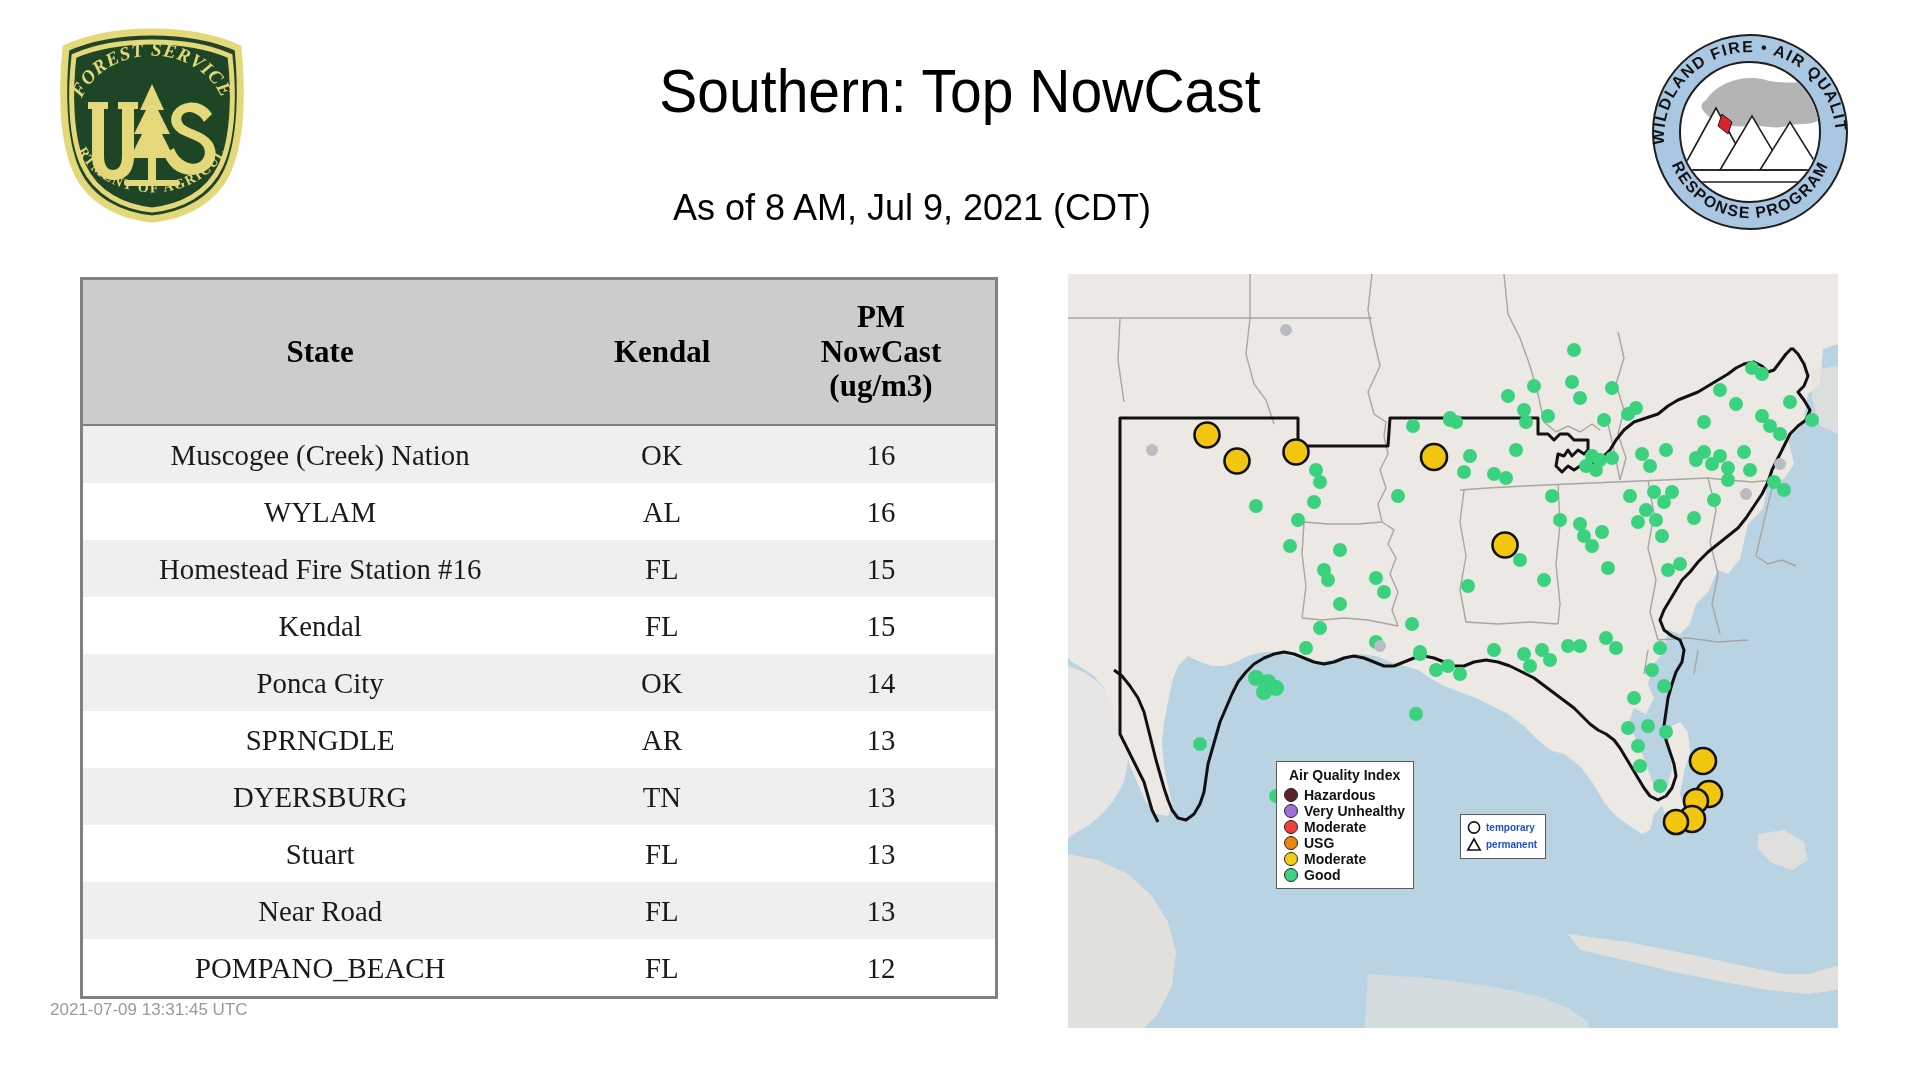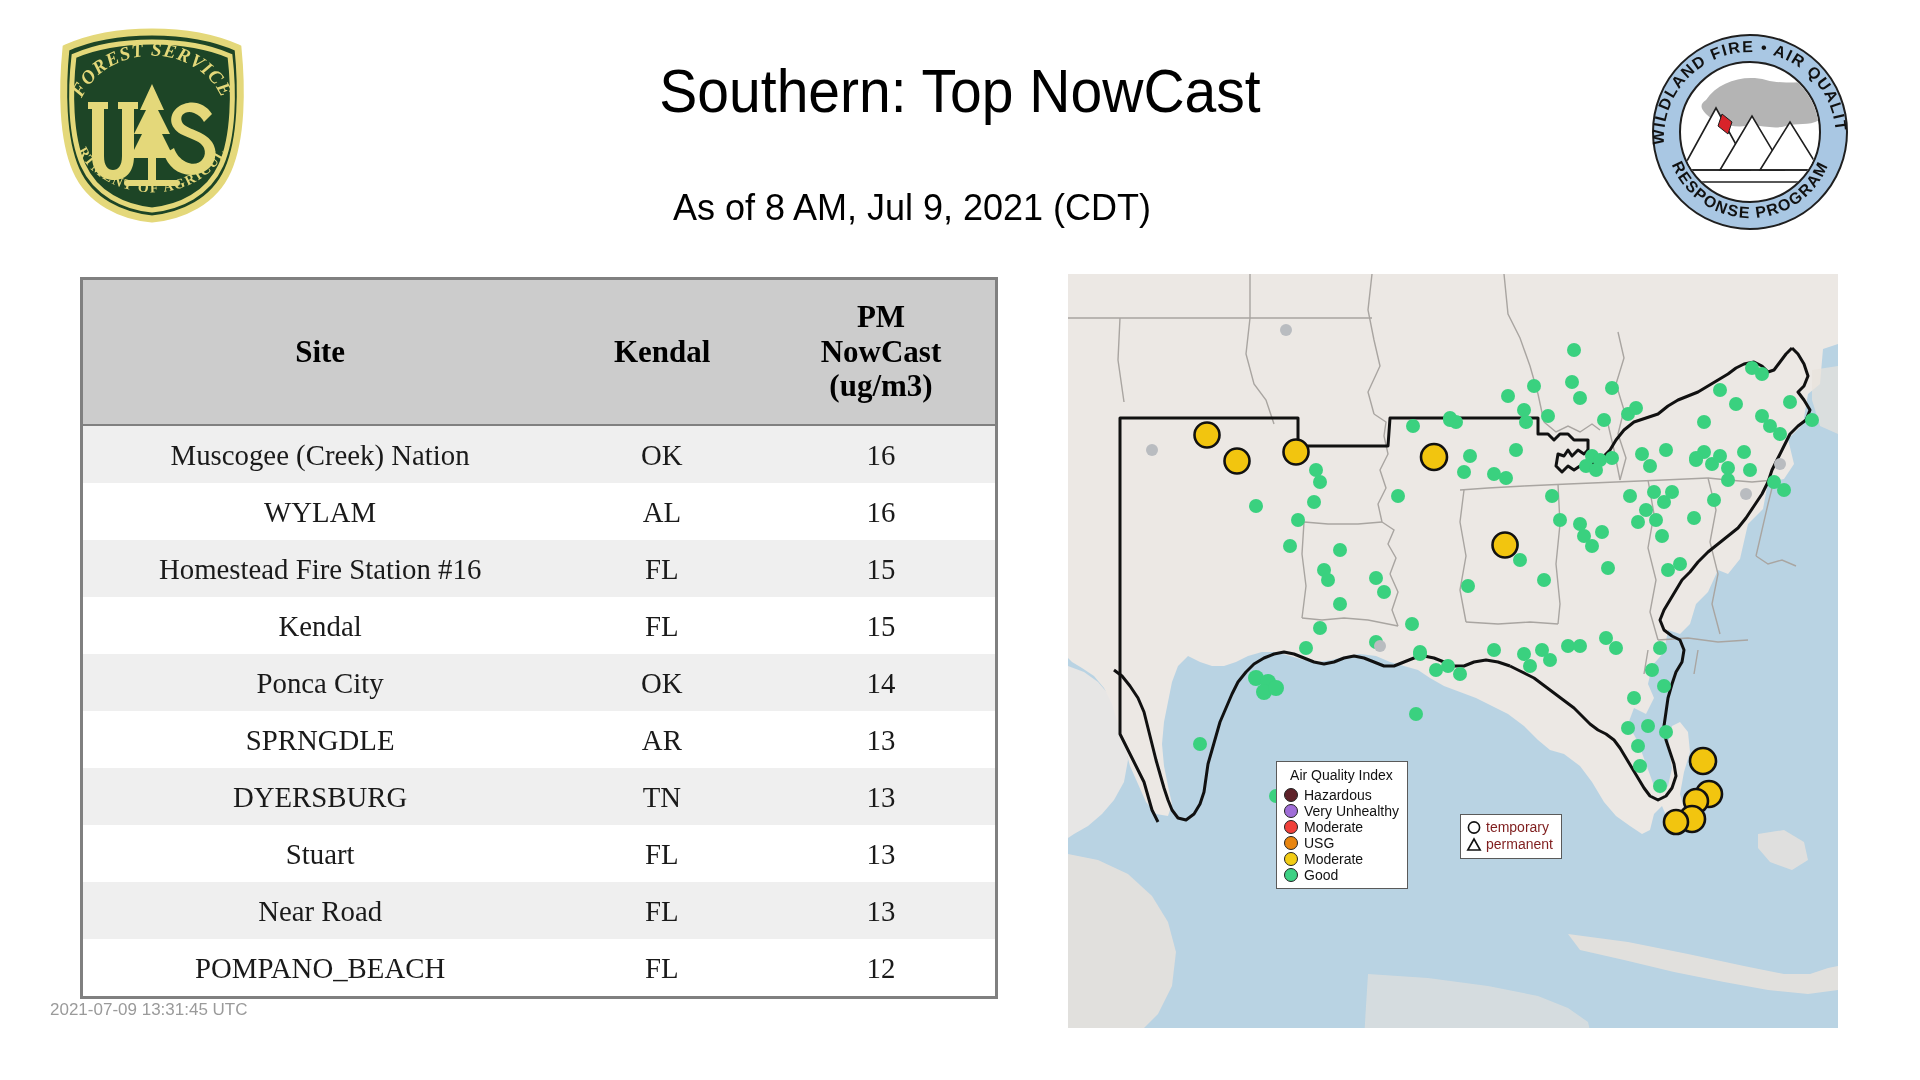--- a/index.html
+++ b/index.html
@@ -77,20 +77,21 @@
     font-size:17px;color:#9a9a9a;
     font-family:"Liberation Sans", sans-serif;
   }
 
   
   #map{
     position:absolute;left:1068px;top:274px;
     width:770px;height:754px;
     overflow:hidden;
     background:#b9d3e3;
+    font-weight:bold;
   }
   #map svg{display:block;}
   .legend-box{
     position:absolute;
     background:#ffffff;
     border:1px solid #5a5a5a;
     font-family:"Liberation Sans", sans-serif;
   }
   #aqi-legend{left:208px;top:487px;padding:5px 8px 6px 7px;}
   #aqi-legend .lg-title{
@@ -99,21 +100,21 @@
   .lg-row{display:flex;align-items:flex-end;height:16px;}
   .lg-dot{
     width:12px;height:12px;border-radius:50%;
     border:1px solid #222;margin-right:6px;flex:none;
   }
   .lg-label{font-size:14px;color:#111;line-height:14px;white-space:nowrap;}
 
   #site-legend{left:392px;top:540px;padding:4px 8px 5px 5px;}
   .sl-row{display:flex;align-items:center;height:17px;}
   .sl-glyph{width:16px;height:15px;margin-right:4px;flex:none;}
-  .sl-label{font-size:14px;color:#7f1d1d;line-height:15px;}
+  .sl-label{font-size:10px;color:#1d4ed8;line-height:15px;}
 </style>
 </head>
 <body>
 
 <div id="header">
 
   <svg id="fs-logo" viewBox="0 0 200 195">
     <path d="M100 4 C140 4 168 12 186 20 C190 60 190 110 176 142 C162 174 130 188 100 191 C70 188 38 174 24 142 C10 110 10 60 14 20 C32 12 60 4 100 4 Z" fill="#1d4526" stroke="#e4d87a" stroke-width="7"></path>
     <path d="M100 14 C136 14 162 21 178 28 C182 62 182 108 169 137 C156 166 128 179 100 182 C72 179 44 166 31 137 C18 108 18 62 22 28 C38 21 64 14 100 14 Z" fill="none" stroke="#e4d87a" stroke-width="5"></path>
 
@@ -166,21 +167,21 @@
     <text font-family="'Liberation Sans', sans-serif" font-size="16" font-weight="bold" fill="#111" letter-spacing="1.5">
       <textPath href="#sealArcBot" startOffset="50%" text-anchor="middle">RESPONSE PROGRAM</textPath>
     </text>
   </svg>
 </div>
 
 <div id="table-wrap">
   <table>
     <thead>
       <tr>
-        <th class="h-site">Site</th>
+        <th class="h-site">State</th>
         <th class="h-state">Kendal</th>
         <th class="h-pm">
           <div>PM</div>
           <div>NowCast</div>
           <div>(ug/m3)</div>
         </th>
       </tr>
     </thead>
     <tbody id="tbody">
         <tr>

